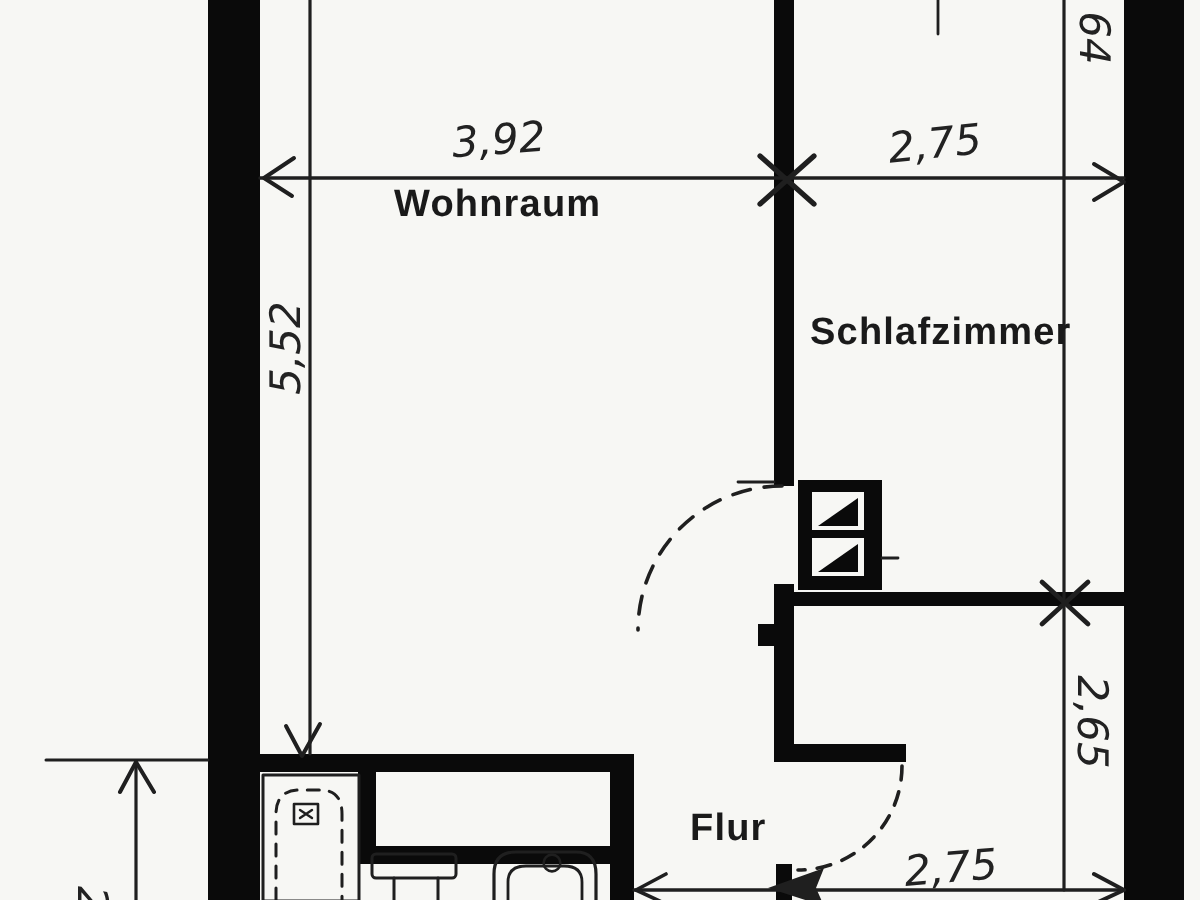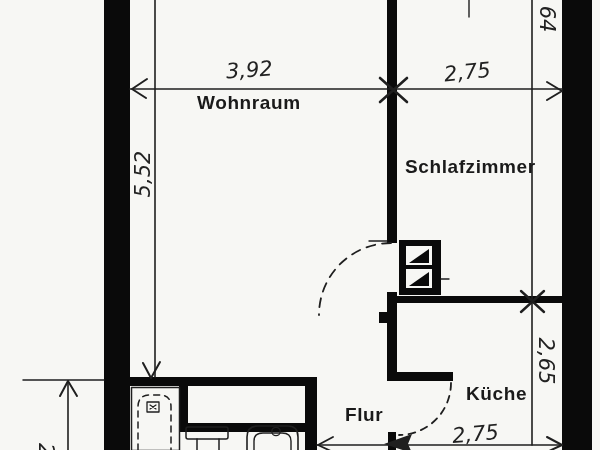--- a/index.html
+++ b/index.html
@@ -90,21 +90,20 @@
 
     <g>
       <path d="M247,450 L247,437 Q247,426 258,426 L288,426 Q298,426 298,437 L298,450" stroke-width="1.6"></path>
       <path d="M254,450 L254,441 Q254,433 263,433 L282,433 Q291,433 291,441 L291,450" stroke-width="1.4"></path>
       <circle cx="276" cy="431.5" r="4.2" stroke-width="1.3"></circle>
     </g>
   </svg>
 
   <div class="room-label" style="left:197px;top:92px">Wohnraum</div>
   <div class="room-label" style="left:405px;top:156px">Schlafzimmer</div>
-  <div class="room-label" style="left:466px;top:383px">Küche</div>
   <div class="room-label" style="left:345px;top:404px">Flur</div>
 
   <div class="dim-label" style="left:226px;top:58px;transform:rotate(-4deg)">3,92</div>
   <div class="dim-label" style="left:444px;top:60px;transform:rotate(-6deg)">2,75</div>
   <div class="dim-label rot-ccw" style="left:131px;top:210px;width:72px;height:24px">5,52</div>
   <div class="dim-label rot-cw" style="left:558px;top:328px;width:66px;height:24px">2,65</div>
   <div class="dim-label rot-cw" style="left:559px;top:2px;width:34px;height:24px">64</div>
   <div class="dim-label" style="left:452px;top:422px;transform:rotate(-5deg)">2,75</div>
   <div class="dim-label rot-cw" style="left:58px;top:433px;width:40px;height:24px">2,</div>
 

